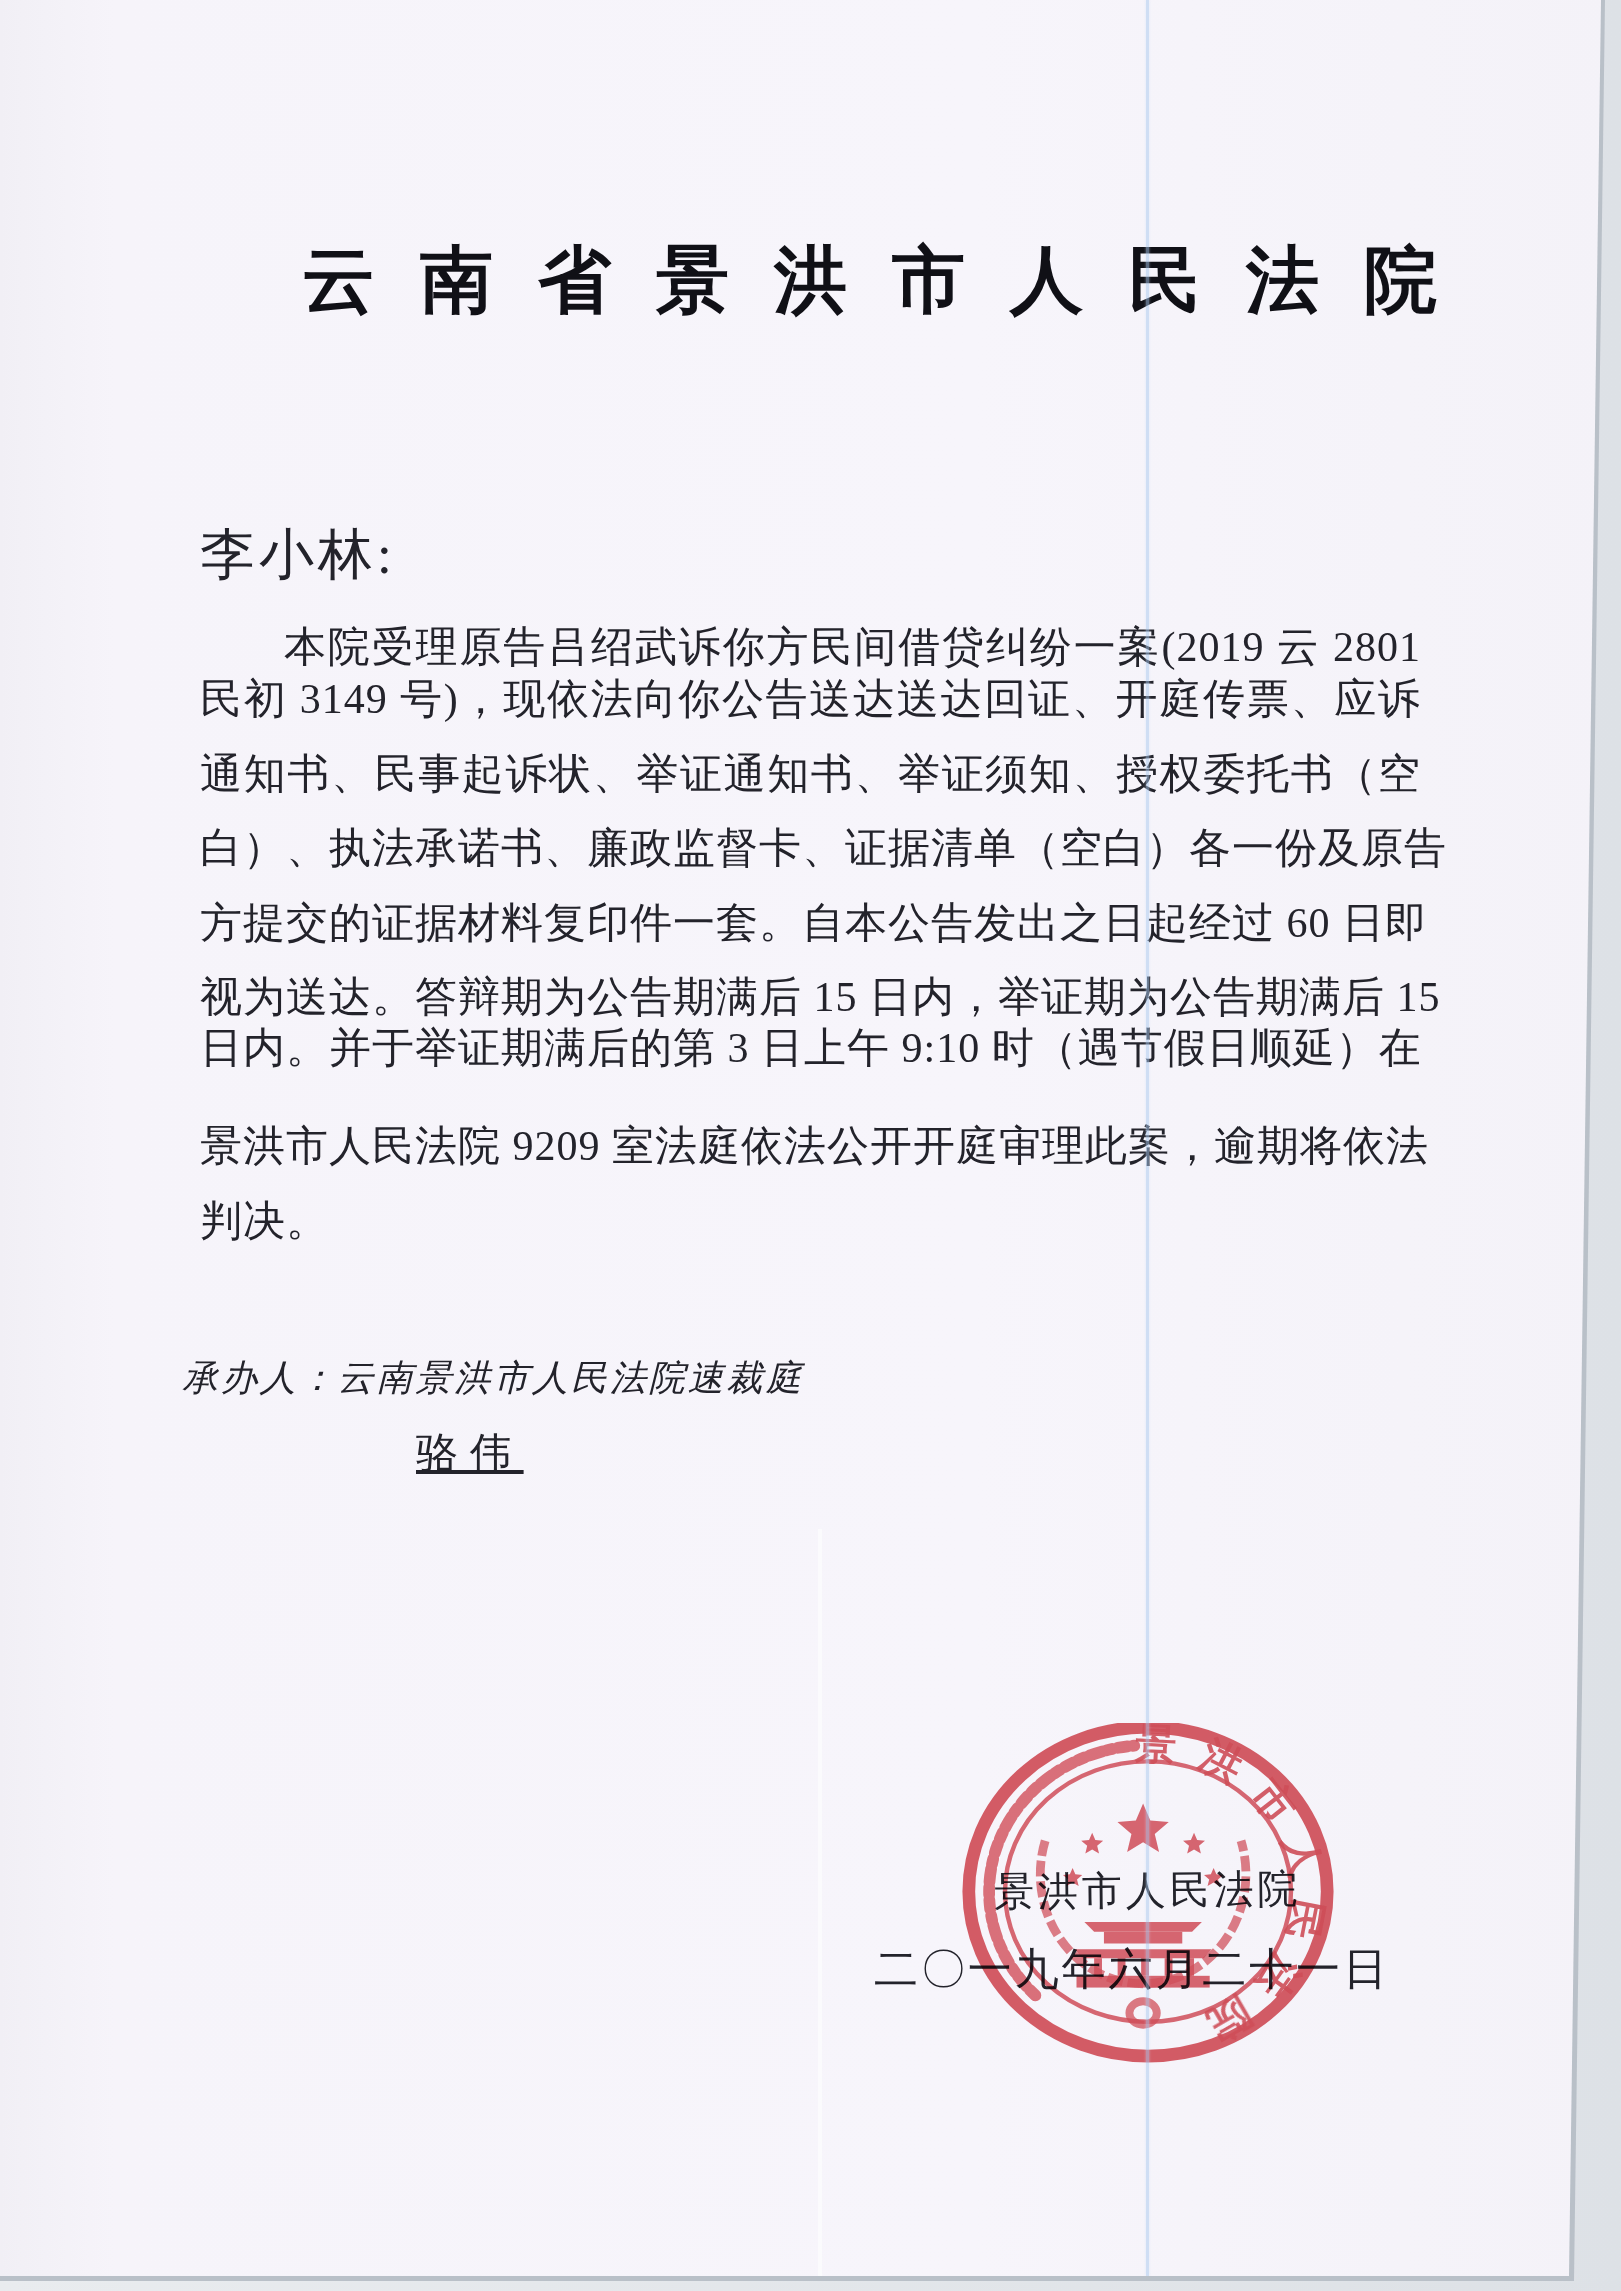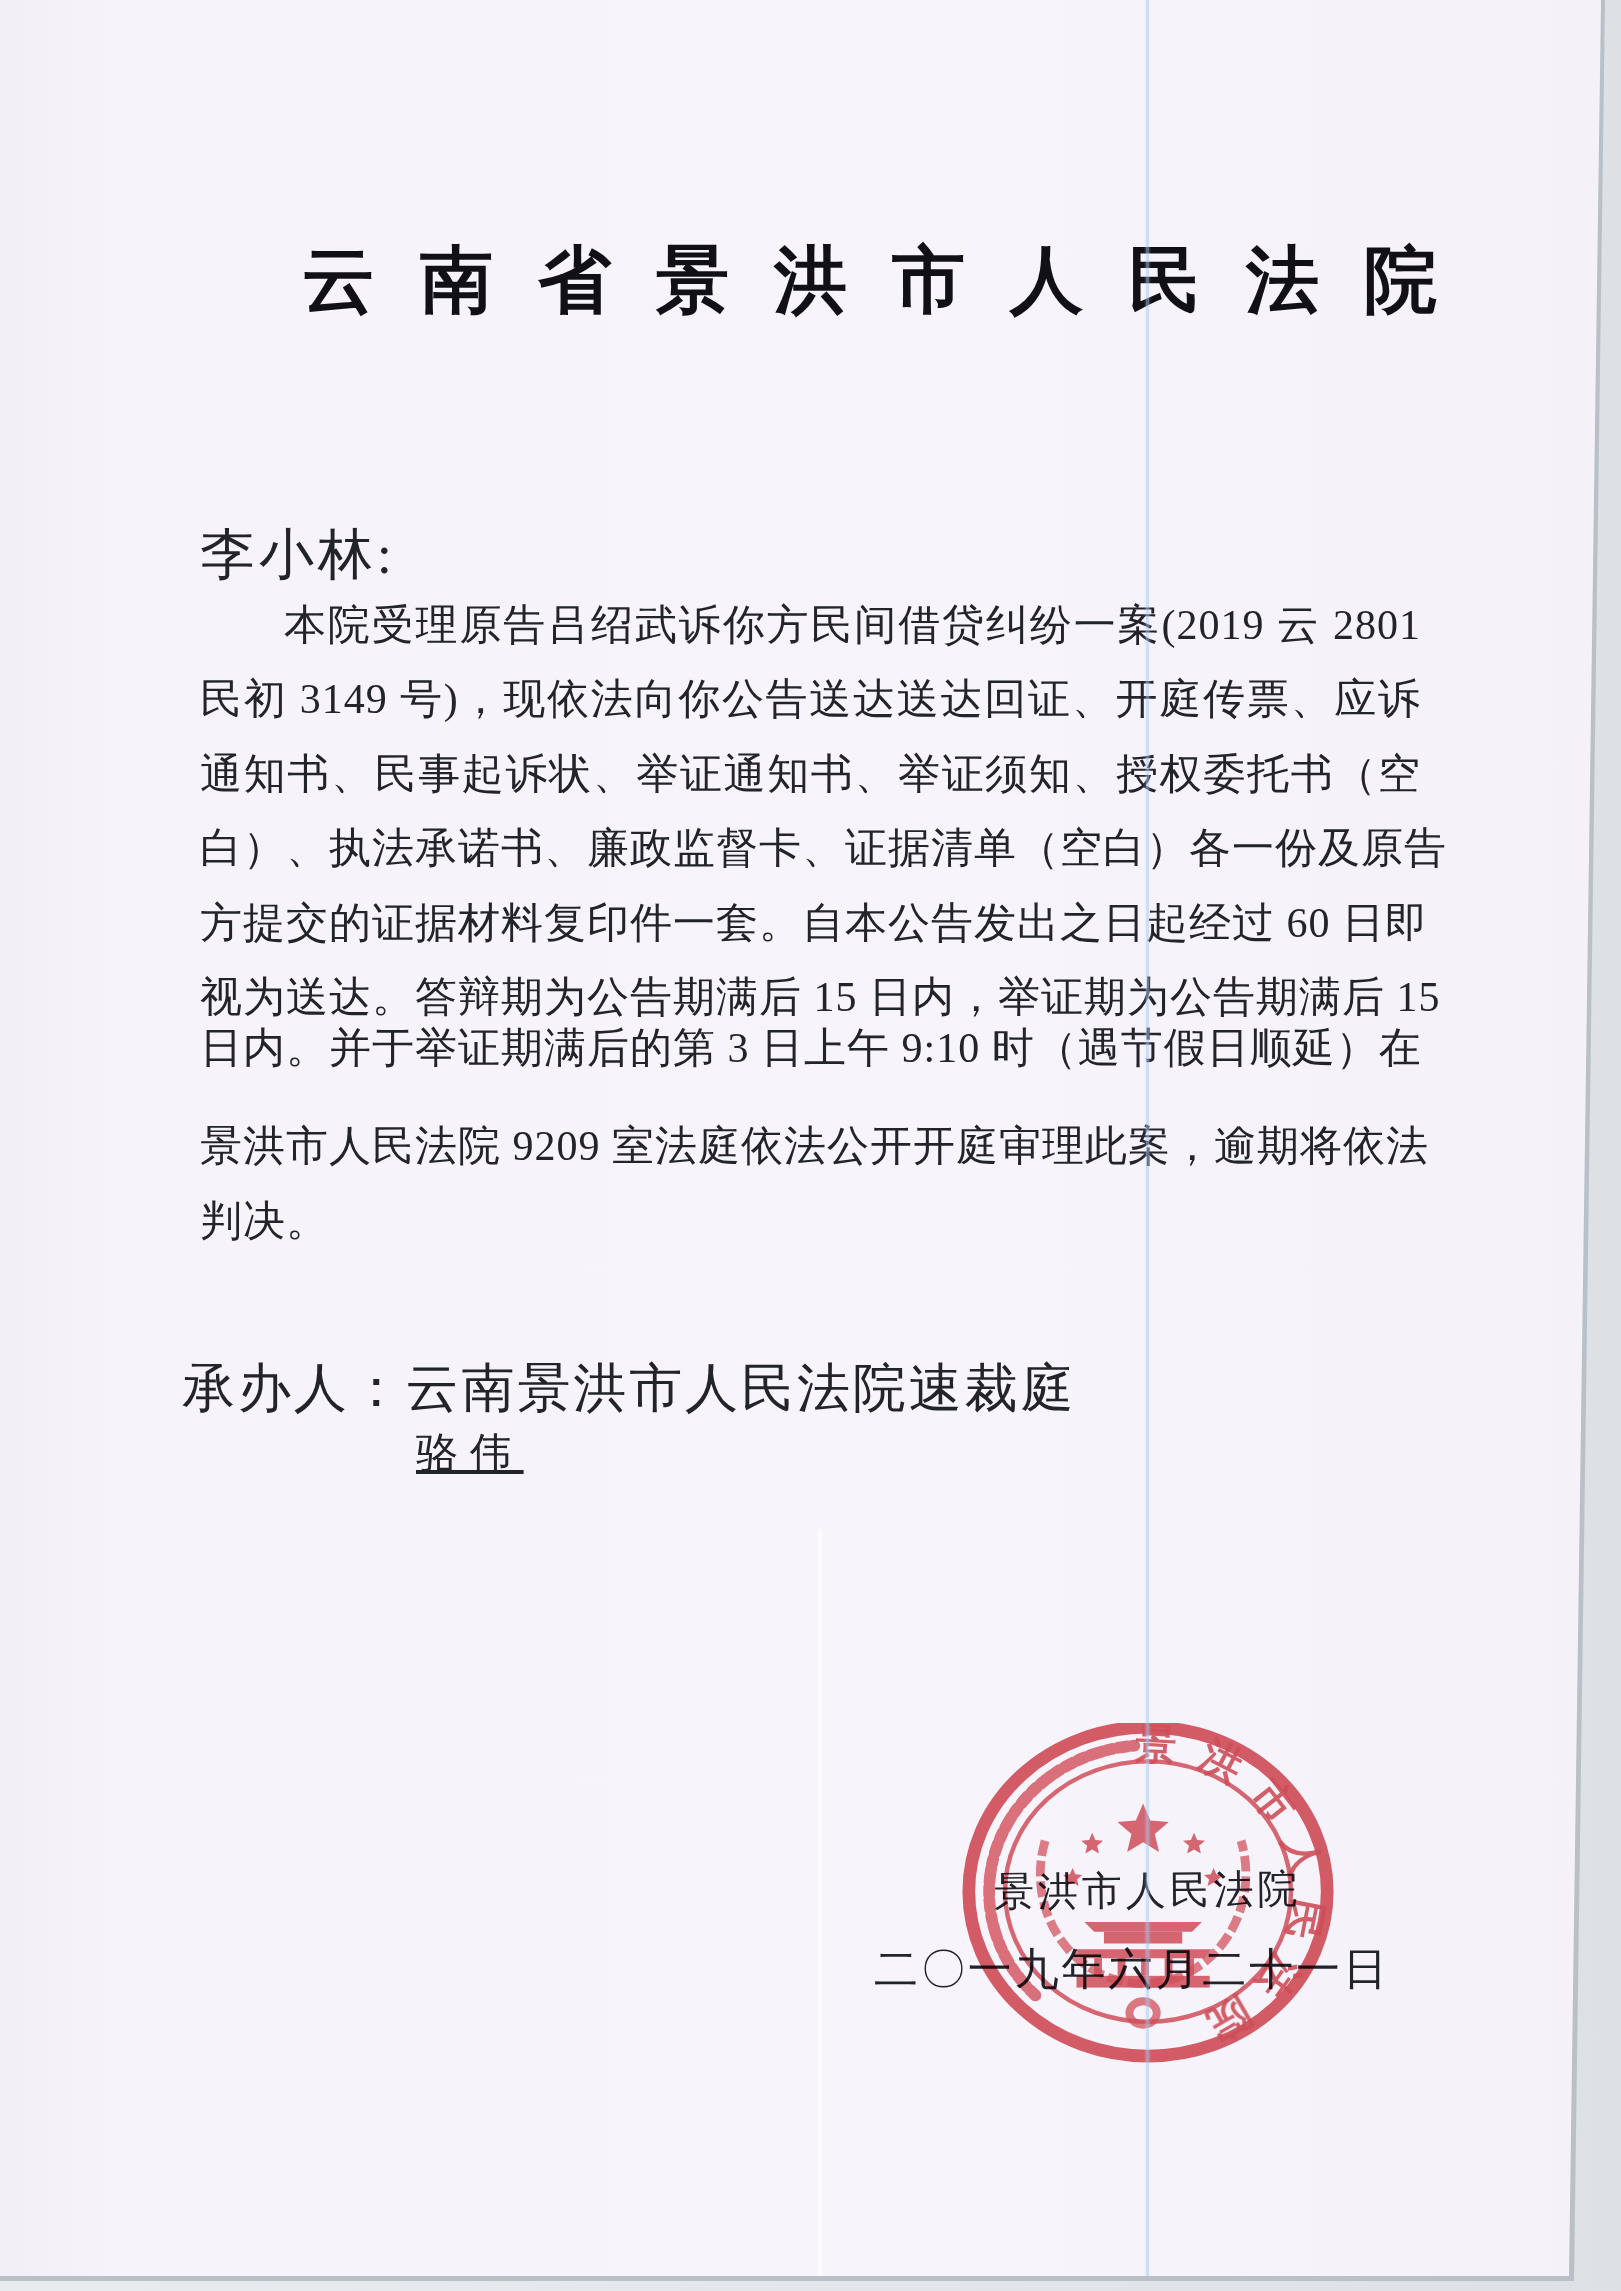--- a/index.html
+++ b/index.html
@@ -33,25 +33,25 @@
     left:200px;top:525px;
     font-size:55px;color:#23232b;letter-spacing:3.9px;line-height:1.1;
   }
   .body-block{left:200px;top:600px;width:1221px;}
   .body-line{
     position:absolute;left:0;width:1221px;height:74px;
     font-size:42px;color:#23232b;line-height:51px;
     text-align:justify;text-align-last:justify;text-justify:inter-character;
     letter-spacing:1px;white-space:nowrap;
   }
-  .body-line.indent{padding-left:84px;width:1137px;}
+  .body-line.indent{padding-left:84px;width:1137px;margin-top:22px;}
   .body-line.last{text-align-last:left;}
   .handler-line{
     left:182px;top:1358px;
-    font-size:53px;color:#23232b;letter-spacing:2.9px;line-height:1.15;white-space:nowrap;
+    font-size:36px;color:#23232b;letter-spacing:2.9px;line-height:1.15;white-space:nowrap;font-style:italic;
   }
   .handler-name{
     left:416px;top:1429px;
     font-size:42px;color:#23232b;letter-spacing:11.8px;line-height:1.15;text-decoration:underline;
   }
   .seal-wrap{
     left:959px;top:1723px;width:378px;height:345px;
     mix-blend-mode:multiply;opacity:.93;z-index:3;
   }
   .seal-signature{

